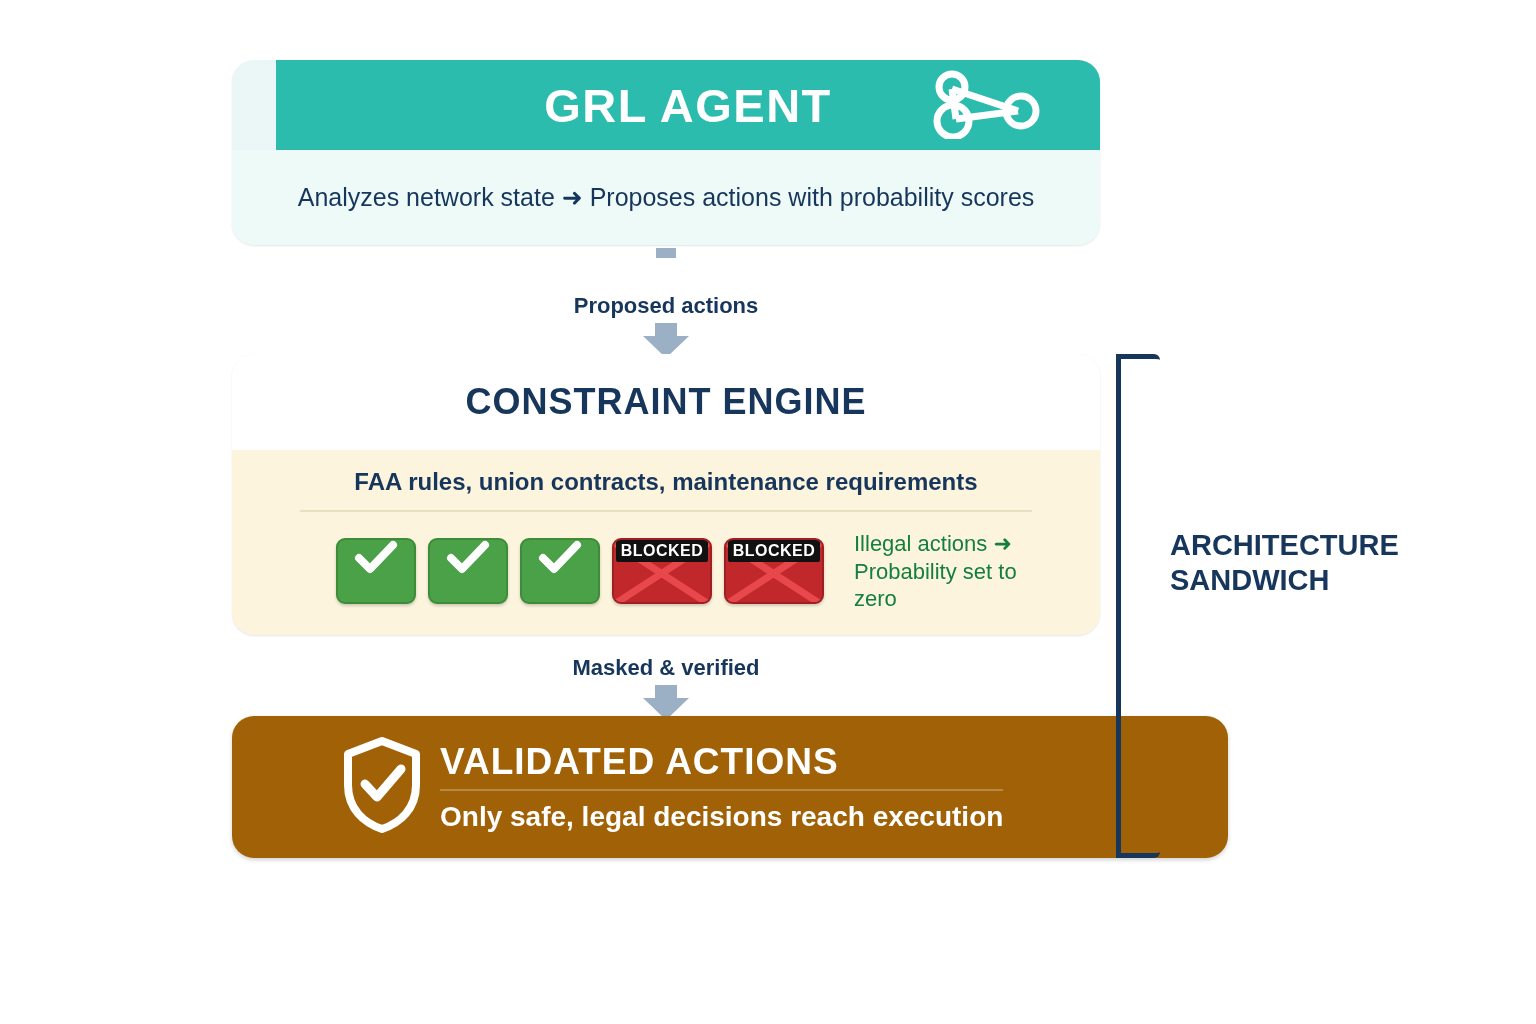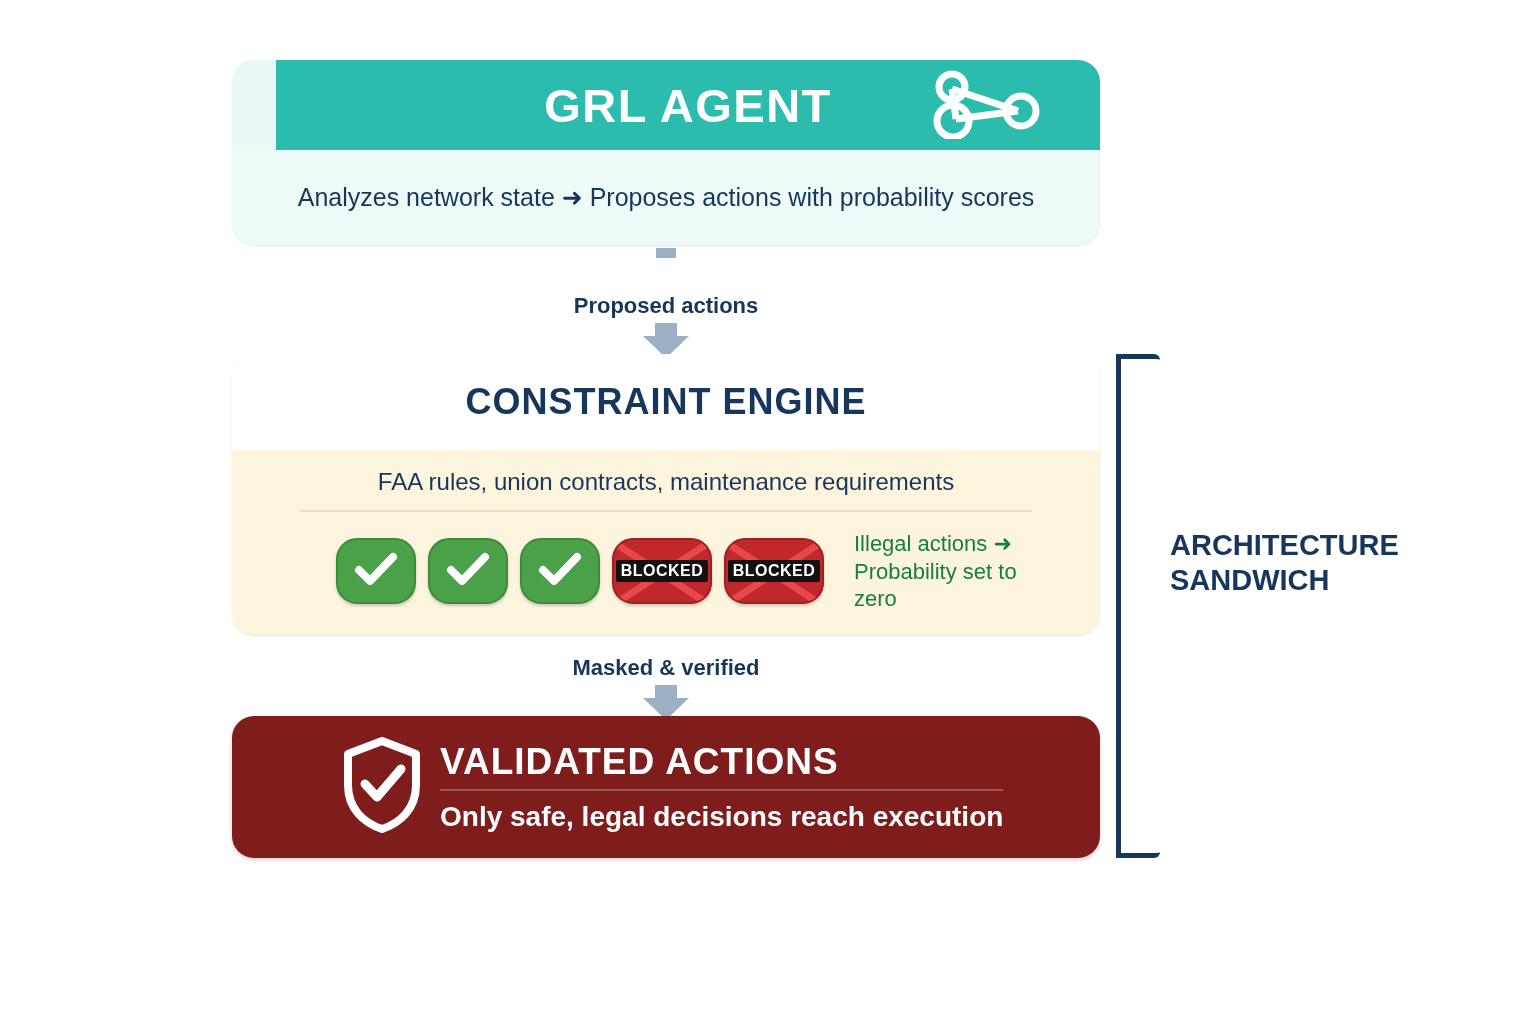--- a/index.html
+++ b/index.html
@@ -137,39 +137,39 @@
     color: #17365c;
     font-size: 36px;
     font-weight: bold;
     letter-spacing: 1px;
   }
   .engine-body {
     padding: 18px 40px 22px 40px;
   }
   .engine-rules {
     font-size: 24px;
-    font-weight: 400;
+    font-weight: 700;
     text-align: center;
     color: #17365c;
     padding-bottom: 14px;
     border-bottom: 2px solid #eadfc0;
     margin: 0 28px 18px 28px;
   }
   .chips-row {
     display: flex;
     align-items: center;
     gap: 12px;
     padding-left: 64px;
   }
   .chip {
     width: 76px;
     height: 62px;
-    border-radius: 21px;
-    display: flex;
-    align-items: center;
+    border-radius: 9px;
+    display: flex;
+    align-items: flex-start;
     justify-content: center;
     box-shadow: 0 2px 3px rgba(0,0,0,0.18);
     position: relative;
     flex: none;
   }
   .chip.allow {
     background: #4aa147;
     border: 2px solid #3c8c3a;
   }
   .chip.blocked {
@@ -204,24 +204,24 @@
     line-height: 1.25;
     font-weight: 400;
     color: #15803d;
   }
 
   
   .validated-card {
     position: absolute;
     left: 232px;
     top: 716px;
-    width: 868px;
+    width: 996px;
     height: 142px;
     border-radius: 22px;
-    background: #7f1d1d;
+    background: #a16207;
     display: flex;
     align-items: center;
     box-shadow: 0 2px 4px rgba(0,0,0,0.18);
   }
   .shield-wrap {
     margin-left: 110px;
     margin-right: 18px;
     flex: none;
   }
   .validated-text {

